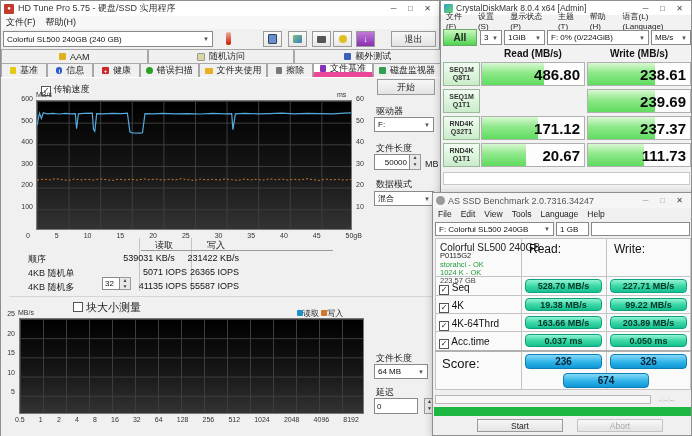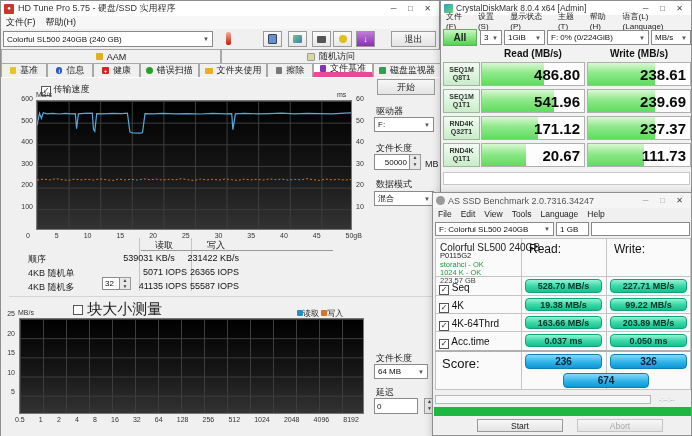--- a/index.html
+++ b/index.html
@@ -83,20 +83,24 @@
 
   <div class="abs" style="left:0;top:48px;width:440px;height:14px;display:flex;">
     <div class="hdt-tab" style="flex:1;">
         <span class="icon8" style="background:#e0b020;width:7px;height:7px;"></span>
         <span>AAM</span>
       </div>
     <div class="hdt-tab" style="flex:1;">
         <span class="icon8" style="background:#d8d8a0;border:1px solid #999;width:6px;height:6px;"></span>
         <span>随机访问</span>
       </div>
+    <div class="hdt-tab" style="flex:1;">
+        <span class="icon8" style="background:#3a60b8;width:7px;height:7px;"></span>
+        <span>额外测试</span>
+      </div>
   </div>
 
   <div class="abs" style="left:0;top:62px;width:440px;height:14px;display:flex;">
     <div class="hdt-tab" style="flex:1;">
         <span class="icon8" style="background:#e8c810;width:6px;height:7px;"></span>
         <span>基准</span>
       </div>
     <div class="hdt-tab" style="flex:1;">
         <span class="icon8" style="background:#2858c8;border-radius:3px;width:6px;height:7px;">i</span>
         <span>信息</span>
@@ -189,21 +193,21 @@
     <span class="spinarrows">
         <span>▲</span>
         <span>▼</span>
       </span>
   </span>
   <span class="abs" style="left:110px;top:280px;width:76px;text-align:right;font-size:9px;color:#111;">41135 IOPS</span>
   <span class="abs" style="left:162px;top:280px;width:76px;text-align:right;font-size:9px;color:#111;">55587 IOPS</span>
 
   <div class="sep" style="left:8px;top:295px;width:426px;height:1px;background:#d5d5d5;"></div>
 
-  <span class="abs" style="left:28px;top:299px;font-size:15px;color:#222;padding-left:44px;"><span class="cb"></span> <span>块大小测量</span></span>
+  <span class="abs" style="left:28px;top:299px;font-size:11px;color:#222;padding-left:44px;"><span class="cb"></span> <span>块大小测量</span></span>
   <span class="abs ticklabel" style="left:17px;top:308px;font-size:7px;">MB/s</span>
   <span class="abs" style="left:296px;top:307px;font-size:8px;color:#222;">
     <span class="icon8" style="background:#2090c8;width:6px;height:6px;"></span><span>读取</span>
     <span class="icon8" style="background:#d07828;width:6px;height:6px;"></span><span>写入</span>
   </span>
   <div class="abs tickcol" style="left:2px;top:309px;width:12px;height:85px;text-align:right;align-items:flex-end;">
       <span>25</span>
       <span>20</span>
       <span>15</span>
       <span>10</span>
@@ -312,24 +316,20 @@
     </div>
   <div class="cdm-cell" style="left:146px;top:61px;height:24px;padding-left:44px;">
       <div class="cdm-fill" style="width: 66%;"></div>
       <span class="cdm-val">238.61</span>
     </div>
 
   <div class="cdm-label" style="left:2px;top:88px;height:24px;">
       <span>SEQ1M</span>
       <span>Q1T1</span>
     </div>
-  <div class="cdm-cell" style="left:40px;top:88px;height:24px;">
-      <div class="cdm-fill" style="width: 71%;"></div>
-      <span class="cdm-val">541.96</span>
-    </div>
   <div class="cdm-cell" style="left:146px;top:88px;height:24px;">
       <div class="cdm-fill" style="width: 66%;"></div>
       <span class="cdm-val">239.69</span>
     </div>
 
   <div class="cdm-label" style="left:2px;top:115px;height:24px;">
       <span>RND4K</span>
       <span>Q32T1</span>
     </div>
   <div class="cdm-cell" style="left:40px;top:115px;height:24px;">

